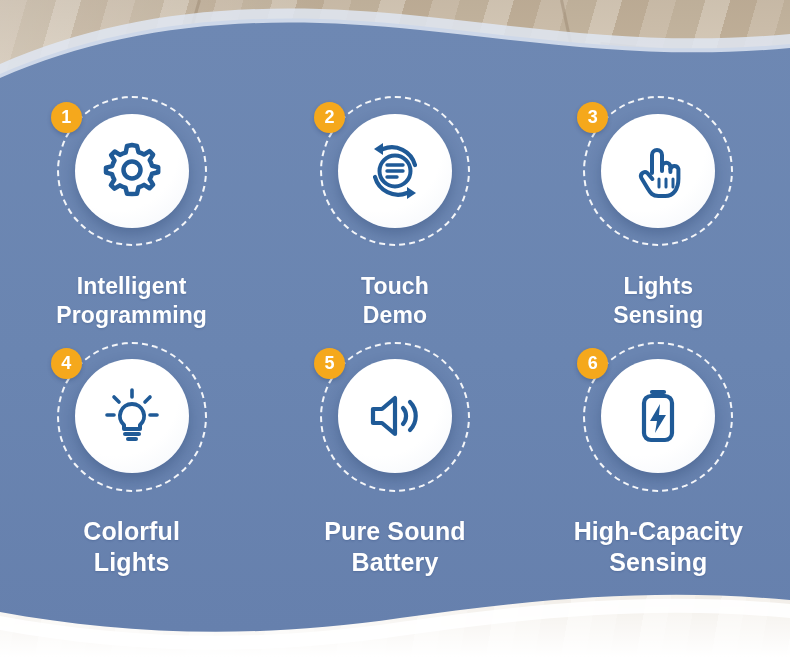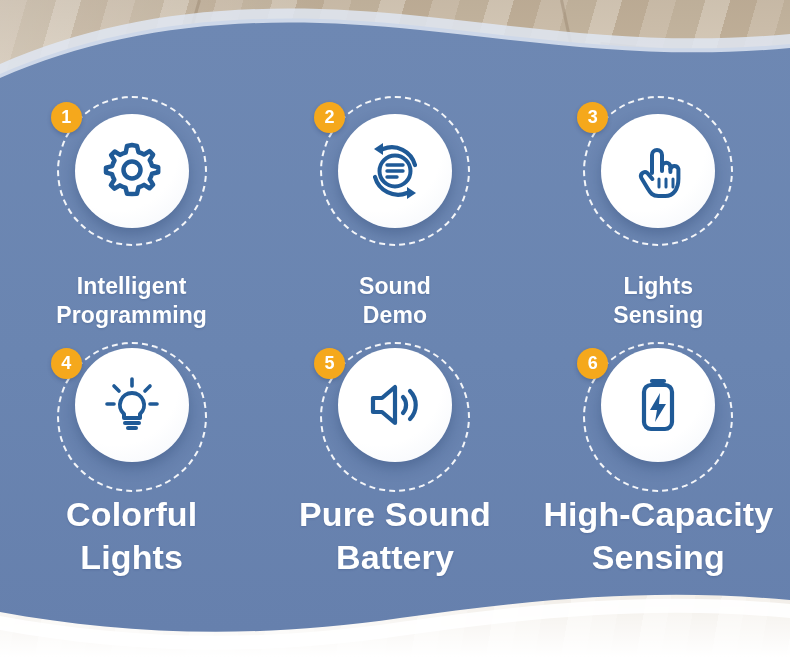--- a/index.html
+++ b/index.html
@@ -105,21 +105,21 @@
     margin-top: 26px;
     color: #ffffff;
     font-weight: bold;
     font-size: 23px;
     line-height: 1.25;
     text-align: center;
     letter-spacing: 0.1px;
     text-shadow: 0 1px 2px rgba(30,60,110,0.25);
   }
   .caption .l2 { display: block; }
-  .row2 .caption { font-size: 34px; }
+  .row2 .caption { font-size: 25px; }
 </style>
 </head>
 <body>
 
 <div id="page">
 
   <div class="bg-photo bg-top"></div>
   <div class="bg-top-shade"></div>
   <div class="bg-seam" style="top:0;left:198px;width:3px;height:120px;transform:rotate(16deg);transform-origin:top center;"></div>
   <div class="bg-seam" style="top:0;left:560px;width:3px;height:120px;transform:rotate(-12deg);transform-origin:top center;"></div>
@@ -171,21 +171,21 @@
             <line x1="24" y1="32" x2="40" y2="32" stroke="#1f5a97" stroke-width="3.4" stroke-linecap="round"></line>
             <line x1="24" y1="38" x2="34" y2="38" stroke="#1f5a97" stroke-width="3.4" stroke-linecap="round"></line>
             <path d="M52 26 A24 24 0 0 0 20 10" fill="none" stroke="#1f5a97" stroke-width="4.2" stroke-linecap="round"></path>
             <path d="M12 38 A24 24 0 0 0 44 54" fill="none" stroke="#1f5a97" stroke-width="4.2" stroke-linecap="round"></path>
             <polygon points="20,4 20,16 11,10" fill="#1f5a97"></polygon>
             <polygon points="44,60 44,48 53,54" fill="#1f5a97"></polygon>
           </svg>
         </div>
       </div>
       <div class="caption">
-        <span>Sound</span>
+        <span>Touch</span>
         <span class="l2">Demo</span>
       </div>
     </div>
 
     <div class="cell row1">
       <div class="badge-wrap">
         <div class="dashed-ring"></div>
         <div class="num">3</div>
         <div class="disc">
           <svg width="64" height="64" viewBox="0 0 64 64">

